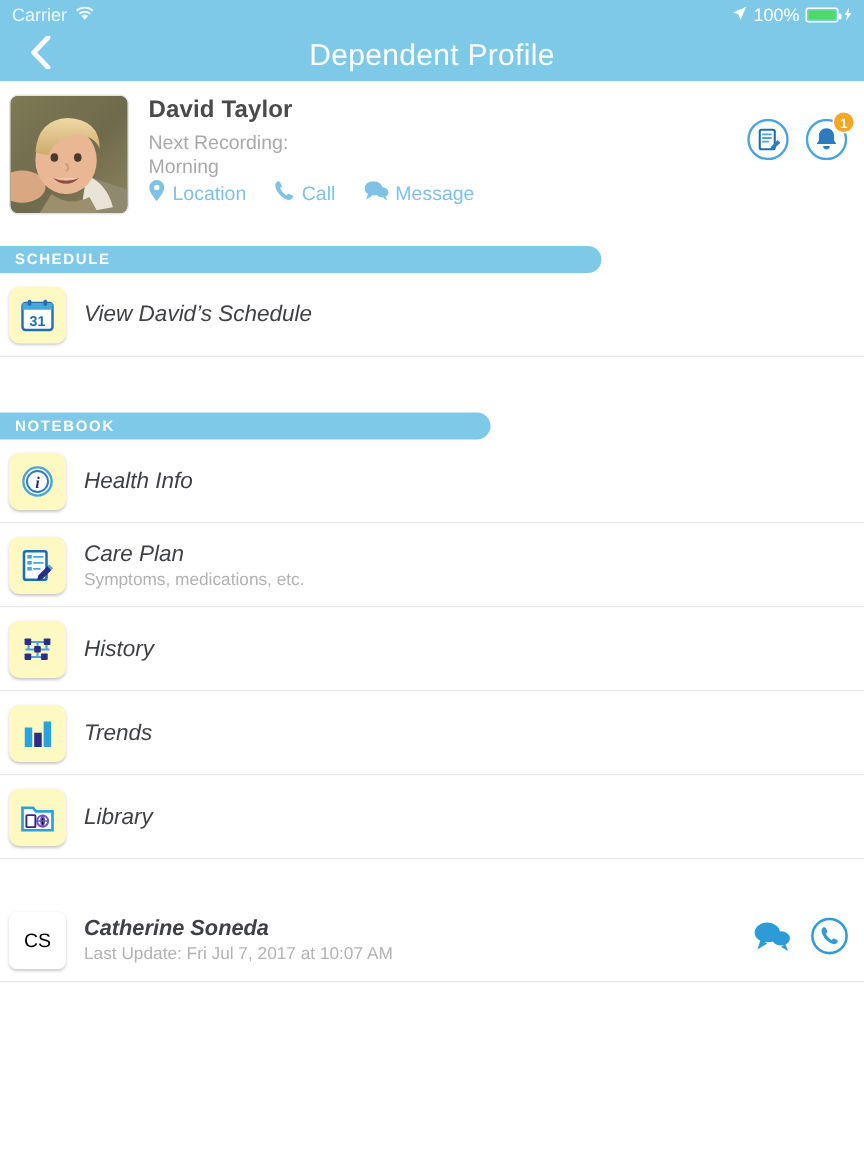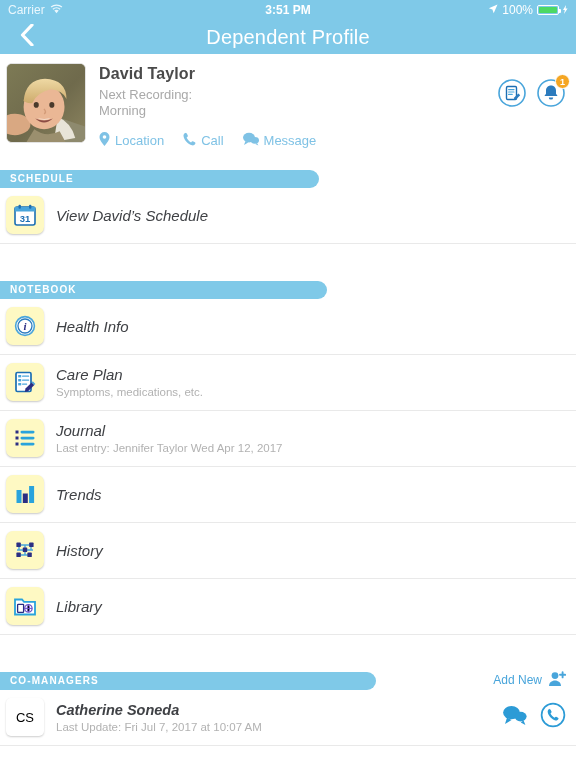--- a/index.html
+++ b/index.html
@@ -54,21 +54,21 @@
   .profile { display:flex; padding:9px 10px 10px 6px; background:#fff; position:relative; }
   .avatar {
     width:80px; height:80px; border-radius:6px; overflow:hidden;
     background:#8a8468; border:1px solid #e3e3e3; flex:none;
     position:relative;
   }
   .avatar svg { display:block; width:100%; height:100%; }
   .prof-info { margin-left:13px; flex:1; padding-top:2px; }
   .prof-name { font-size:16px; font-weight:bold; color:#4a4a4a; letter-spacing:.1px; }
   .prof-sub { font-size:13px; color:#a9a9a9; margin-top:4px; line-height:1.25; }
-  .prof-actions { display:flex; align-items:center; gap:19px; margin-top:12px; }
+  .prof-actions { display:flex; align-items:center; gap:19px; margin-top:0; }
   .pa { display:flex; align-items:center; gap:5px; color:#7FC2E5; font-size:13px; cursor:pointer; }
 
   .prof-icons { position:absolute; right:11px; top:25px; display:flex; gap:11px; }
   .circ-btn { width:28px; height:28px; position:relative; cursor:pointer; }
   .badge {
     position:absolute; top:-5px; right:-5px; width:15px; height:15px;
     background:#F5A623; color:#fff; border-radius:50%;
     font-size:9px; font-weight:bold; display:flex; align-items:center; justify-content:center;
     border:1px solid #fff;
   }
@@ -123,21 +123,20 @@
     <div class="sb-left">
       <span class="sb-carrier">Carrier</span>
       <span>
         <svg width="13" height="10" viewBox="0 0 13 10">
           <path d="M6.5 9.2 L4.3 6.6 a3.4 3.4 0 0 1 4.4 0 Z" fill="#eaf7fd"></path>
           <path d="M2.9 5.2 a5.4 5.4 0 0 1 7.2 0" stroke="#eaf7fd" stroke-width="1.3" fill="none"></path>
           <path d="M1.1 3.1 a8.2 8.2 0 0 1 10.8 0" stroke="#eaf7fd" stroke-width="1.3" fill="none"></path>
         </svg>
       </span>
     </div>
-    <div class="sb-center">3:51 PM</div>
     <div class="sb-right">
       <span>
         <svg width="10" height="10" viewBox="0 0 10 10">
             <path d="M9.5.5 0.8 4.3l3.6 1.3 1.3 3.6z" fill="#ffffff"></path>
           </svg>
       </span>
       <span>100%</span>
       <span class="batt">
           <i></i>
         </span>
@@ -240,21 +239,21 @@
           <circle cx="14" cy="14" r="13" fill="#fff" stroke="#49A5DB" stroke-width="1.6"></circle>
           <path d="M14 6.5c-3 0-5 2.2-5 5v3.2l-1.6 2.3h13.2L19 14.7V11.5c0-2.8-2-5-5-5z" fill="#2B7BBE"></path>
           <path d="M11.8 18.4a2.2 2.2 0 0 0 4.4 0z" fill="#2B7BBE"></path>
         </svg>
         <div class="badge">1</div>
       </div>
     </div>
   </div>
 
   <div class="sec-wrap">
-    <div class="sec-bar" style="width:319px">
+    <div class="sec-bar" style="width:401px">
       <span>SCHEDULE</span>
     </div>
   </div>
   <div class="row">
     <div class="rowicon">
       <svg width="24" height="24" viewBox="0 0 24 24">
         <rect x="2" y="4" width="20" height="18" rx="2" fill="#fff" stroke="#1C6FB4" stroke-width="1.6"></rect>
         <rect x="2" y="4" width="20" height="4.5" fill="#49A5DB"></rect>
         <rect x="5.5" y="1.8" width="2.4" height="4" rx="1" fill="#1C6FB4"></rect>
         <rect x="16" y="1.8" width="2.4" height="4" rx="1" fill="#1C6FB4"></rect>
@@ -298,97 +297,66 @@
         <path d="M12.5 18.6l6.2-6.2 2.6 2.6-6.2 6.2-3.3.7z" fill="#2B2E83"></path>
         <path d="M18.7 12.4l2.6 2.6 1.1-1.1-2.6-2.6z" fill="#49A5DB"></path>
       </svg>
     </div>
     <div class="rowtext">
       <div class="rt-title">Care Plan</div>
       <div class="rt-sub">Symptoms, medications, etc.</div>
     </div>
   </div>
 
-  <div class="row">
-    <div class="rowicon">
-      <svg width="24" height="24" viewBox="0 0 24 24">
-        <rect x="2.5" y="4.5" width="3" height="3" fill="#2B2E83"></rect>
-        <rect x="2.5" y="10.5" width="3" height="3" fill="#2B2E83"></rect>
-        <rect x="2.5" y="16.5" width="3" height="3" fill="#2B2E83"></rect>
-        <rect x="7.5" y="4.8" width="14" height="2.6" rx="1.3" fill="#29A3DC"></rect>
-        <rect x="7.5" y="10.8" width="14" height="2.6" rx="1.3" fill="#29A3DC"></rect>
-        <rect x="7.5" y="16.8" width="14" height="2.6" rx="1.3" fill="#29A3DC"></rect>
-      </svg>
-    </div>
-    <div class="rowtext">
-      <div class="rt-title">Journal</div>
-      <div class="rt-sub">Last entry: Jennifer Taylor Wed Apr 12, 2017</div>
-    </div>
-  </div>
-
-  <div class="row">
-    <div class="rowicon">
-      <svg width="24" height="24" viewBox="0 0 24 24">
-        <rect x="3.5" y="8" width="5" height="13" fill="#29A3DC"></rect>
-        <rect x="9.8" y="11.5" width="5" height="9.5" fill="#2B2E83"></rect>
-        <rect x="16.1" y="4" width="5" height="17" fill="#29A3DC"></rect>
-      </svg>
-    </div>
-    <div class="rowtext">
-      <div class="rt-title">Trends</div>
-    </div>
-  </div>
 
   <div class="row">
     <div class="rowicon">
       <svg width="24" height="24" viewBox="0 0 24 24">
         <path d="M6 7h12M12 7v10M6 7v5M18 7v5M4 12h16M7 17h10" stroke="#49A5DB" stroke-width="1.4"></path>
         <rect x="3.4" y="4.6" width="4.4" height="4.4" rx=".6" fill="#2B2E83"></rect>
         <rect x="16.2" y="4.6" width="4.4" height="4.4" rx=".6" fill="#2B2E83"></rect>
         <rect x="9.8" y="9.6" width="4.4" height="4.4" rx=".6" fill="#2B2E83"></rect>
         <rect x="3.4" y="14.6" width="4.4" height="4.4" rx=".6" fill="#2B2E83"></rect>
         <rect x="14.4" y="14.6" width="4.4" height="4.4" rx=".6" fill="#2B2E83"></rect>
       </svg>
     </div>
     <div class="rowtext">
       <div class="rt-title">History</div>
     </div>
   </div>
 
   <div class="row">
     <div class="rowicon">
       <svg width="24" height="24" viewBox="0 0 24 24">
+        <rect x="3.5" y="8" width="5" height="13" fill="#29A3DC"></rect>
+        <rect x="9.8" y="11.5" width="5" height="9.5" fill="#2B2E83"></rect>
+        <rect x="16.1" y="4" width="5" height="17" fill="#29A3DC"></rect>
+      </svg>
+    </div>
+    <div class="rowtext">
+      <div class="rt-title">Trends</div>
+    </div>
+  </div>
+
+  <div class="row">
+    <div class="rowicon">
+      <svg width="24" height="24" viewBox="0 0 24 24">
         <path d="M2 5.5h7l2 2.4h11v12.6H2z" fill="#fff" stroke="#29A3DC" stroke-width="1.8"></path>
         <rect x="4.6" y="10.4" width="6" height="8" rx=".6" fill="#fff" stroke="#2B2E83" stroke-width="1.3"></rect>
         <circle cx="15.4" cy="14.4" r="3.7" fill="#fff" stroke="#6E55C8" stroke-width="1.3"></circle>
         <path d="M11.7 14.4h7.4M15.4 10.7c1.6 1.9 1.6 5.5 0 7.4-1.6-1.9-1.6-5.5 0-7.4z" stroke="#6E55C8" stroke-width="1"></path>
       </svg>
     </div>
     <div class="rowtext">
       <div class="rt-title">Library</div>
     </div>
   </div>
 
   <div class="spacer"></div>
 
-  <div class="sec-wrap">
-    <div class="sec-bar" style="width:376px">
-      <span>CO-MANAGERS</span>
-    </div>
-    <div class="sec-add">
-      <span>Add New</span>
-      <span>
-        <svg width="18" height="16" viewBox="0 0 18 16">
-          <circle cx="7" cy="4.6" r="3.4" fill="#49A5DB"></circle>
-          <path d="M1 15c0-3.4 2.7-5.6 6-5.6s6 2.2 6 5.6z" fill="#49A5DB"></path>
-          <path d="M14.6 1.2v5.2M12 3.8h5.2" stroke="#49A5DB" stroke-width="1.9" stroke-linecap="round"></path>
-        </svg>
-      </span>
-    </div>
-  </div>
 
   <div class="row">
     <div class="initials">CS</div>
     <div class="rowtext">
       <div class="rt-title" style="font-weight:bold;font-size:14.5px">Catherine Soneda</div>
       <div class="rt-sub">Last Update: Fri Jul 7, 2017 at 10:07 AM</div>
     </div>
     <div class="row-right">
       <span>
         <svg width="26" height="22" viewBox="0 0 26 22">

